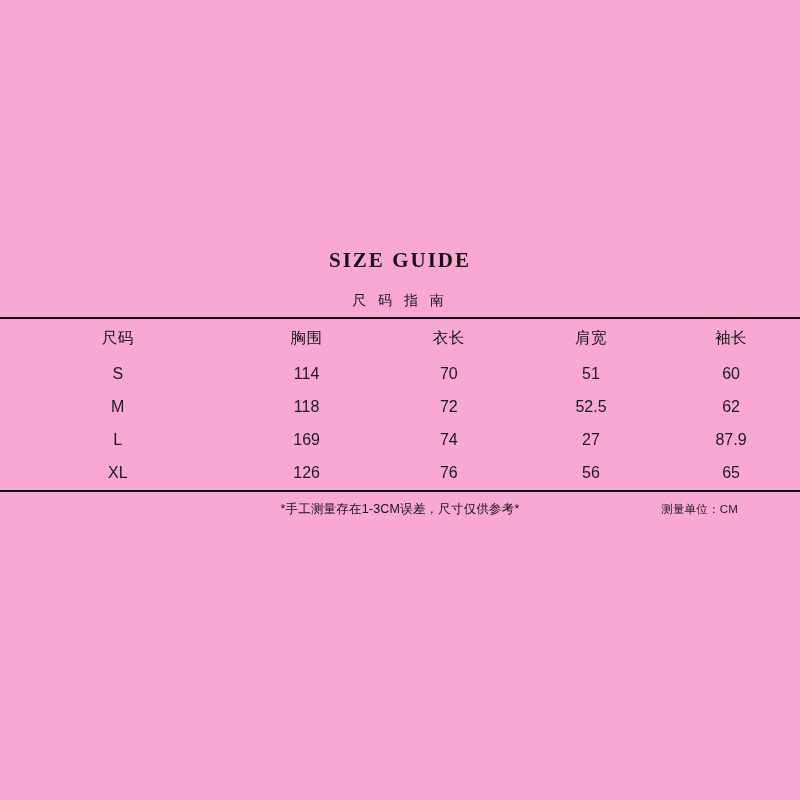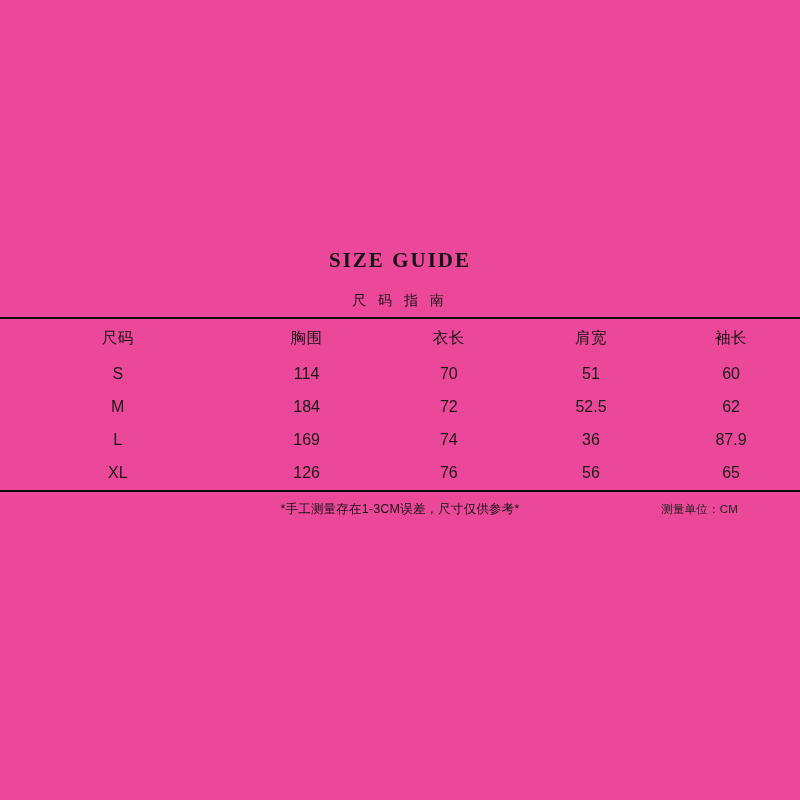--- a/index.html
+++ b/index.html
@@ -11,21 +11,21 @@
     height: 800px;
     background: #ffffff;
     font-family: "Liberation Sans", sans-serif;
     color: #111111;
     overflow: hidden;
   }
   .page {
     position: relative;
     width: 800px;
     height: 800px;
-    background: #ec4899;
+    background: #f9a8d4;
   }
   .size-guide {
     position: absolute;
     left: 0;
     top: 248px;
     width: 800px;
   }
   .titles {
     text-align: center;
     margin-bottom: 8px;
@@ -135,30 +135,30 @@
         </tr>
         <tr class="body-row">
           <td class="cell-size">S</td>
           <td>114</td>
           <td>70</td>
           <td>51</td>
           <td>60</td>
         </tr>
         <tr class="body-row">
           <td class="cell-size">M</td>
-          <td>184</td>
+          <td>118</td>
           <td>72</td>
           <td>52.5</td>
           <td>62</td>
         </tr>
         <tr class="body-row">
           <td class="cell-size">L</td>
           <td>169</td>
           <td>74</td>
-          <td>36</td>
+          <td>27</td>
           <td>87.9</td>
         </tr>
         <tr class="body-row">
           <td class="cell-size">XL</td>
           <td>126</td>
           <td>76</td>
           <td>56</td>
           <td>65</td>
         </tr>
       </tbody>

